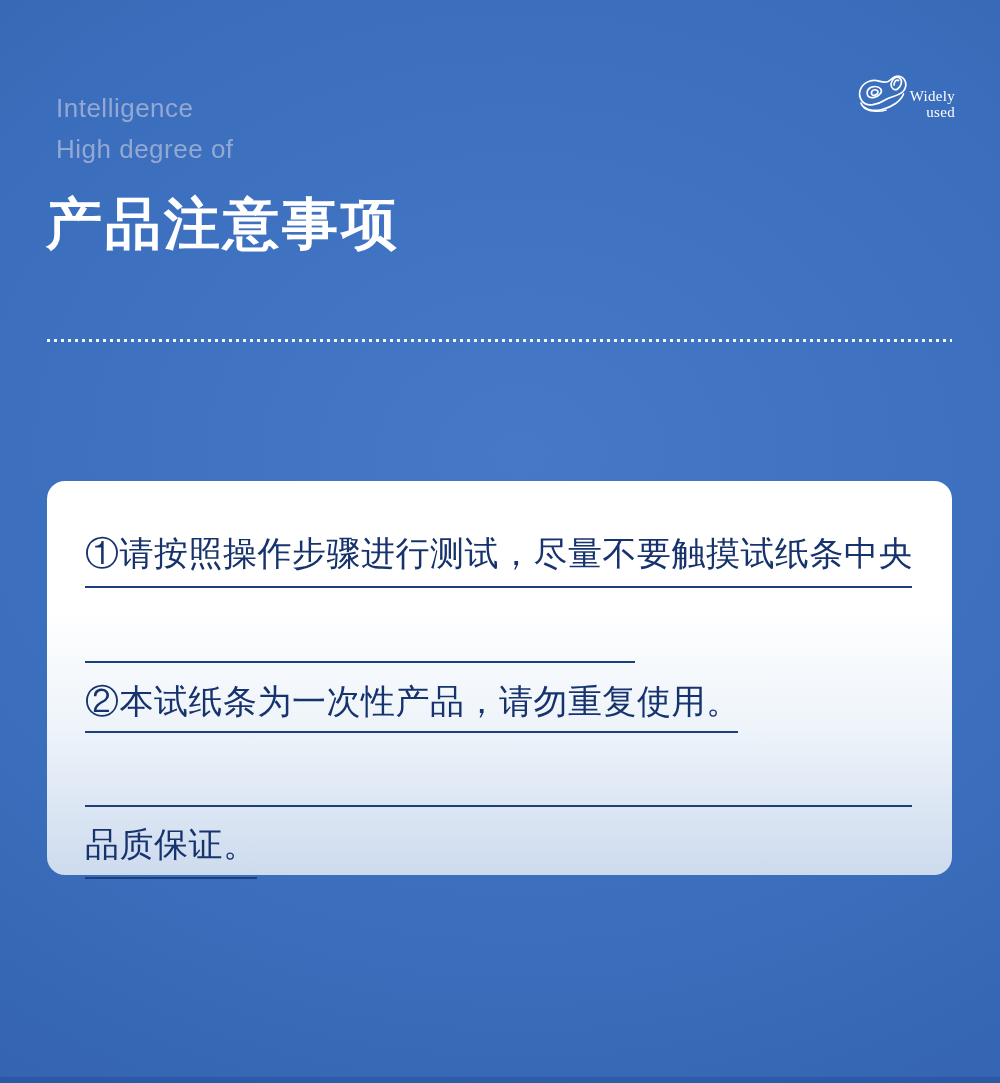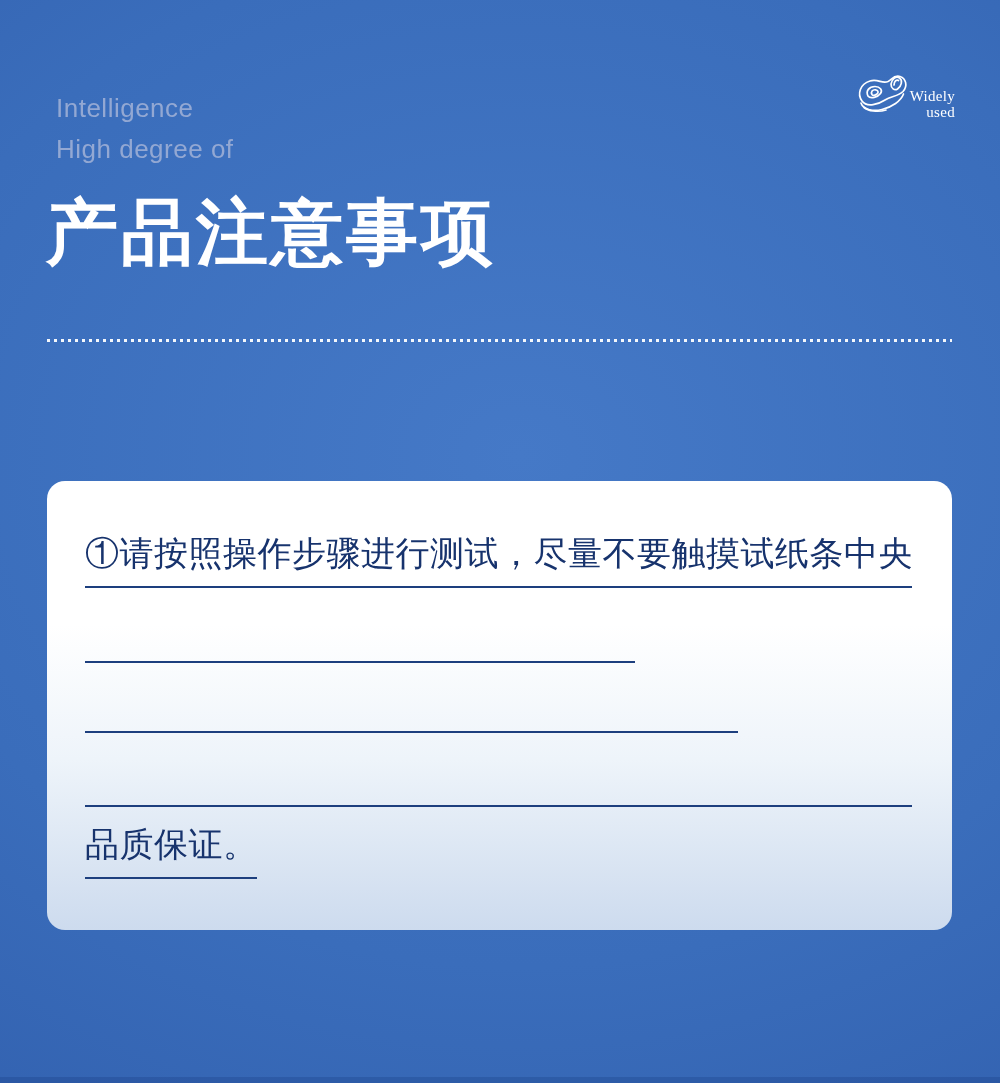--- a/index.html
+++ b/index.html
@@ -24,35 +24,35 @@
   .badge-text{
     margin-top:22px;
     color:#ffffff;text-align:right;
     font-family:"Liberation Serif", serif;
     font-size:15px;line-height:16px;letter-spacing:0.3px;
   }
   .title{
     position:absolute;left:46px;top:192px;margin:0;
     color:#ffffff;
     font-family:"Liberation Serif", serif;
-    font-weight:700;font-size:72px;line-height:1.15;letter-spacing:3px;
+    font-weight:700;font-size:56px;line-height:1.15;letter-spacing:3px;
     white-space:nowrap;
   }
   .dotted{
     position:absolute;left:47px;top:339px;width:905px;height:3px;
     background-image:repeating-linear-gradient(90deg,
       rgba(255,255,255,0.95) 0px, rgba(255,255,255,0.95) 3px,
       transparent 3px, transparent 7px);
   }
   .subtitle{
     position:absolute;left:47px;top:392px;
     color:#ffffff;font-size:29px;letter-spacing:1px;white-space:nowrap;
   }
   .card{
-    position:absolute;left:47px;top:481px;width:905px;height:449px;
+    position:absolute;left:47px;top:481px;width:905px;height:394px;
     border-radius:18px;
     background:linear-gradient(180deg,#ffffff 0%,#ffffff 32%,#eef4fa 62%,#cddbee 100%);
   }
   .note-text{
     position:absolute;left:38px;
     color:#17336d;font-size:34px;line-height:1.2;
     letter-spacing:0.5px;white-space:nowrap;
   }
   .note-underline{
     position:absolute;left:38px;height:2px;background:#1d3f7e;
@@ -101,20 +101,21 @@
 
   <div class="dotted"></div>
 
 
   <div class="card">
     <div class="note-text nt-1">①请按照操作步骤进行测试，尽量不要触摸试纸条中央</div>
     <div class="note-underline nu-1"></div>
 
     <div class="note-underline nu-2"></div>
 
+    <div class="note-text nt-3">②本试纸条为一次性产品，请勿重复使用。</div>
     <div class="note-underline nu-3"></div>
 
     <div class="note-underline nu-4"></div>
 
     <div class="note-text nt-5">品质保证。</div>
     <div class="note-underline nu-5"></div>
   </div>
 
   <div class="bottom-strip"></div>
 

